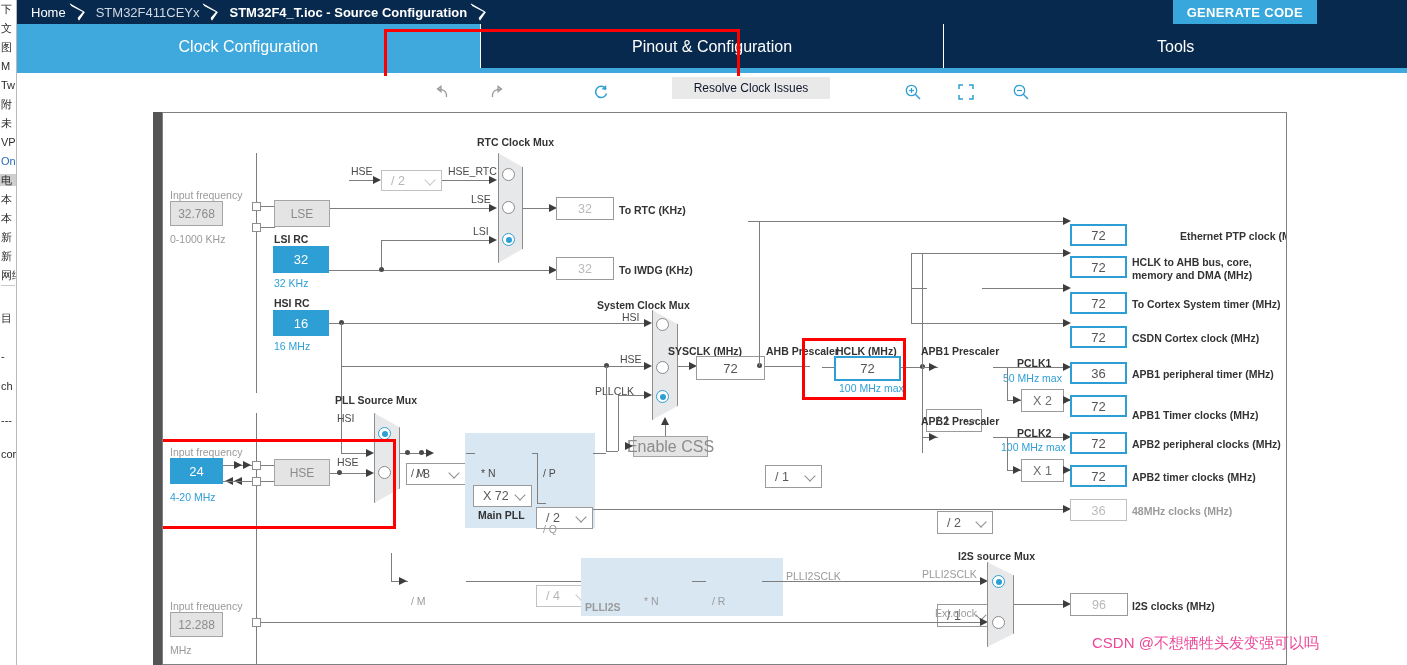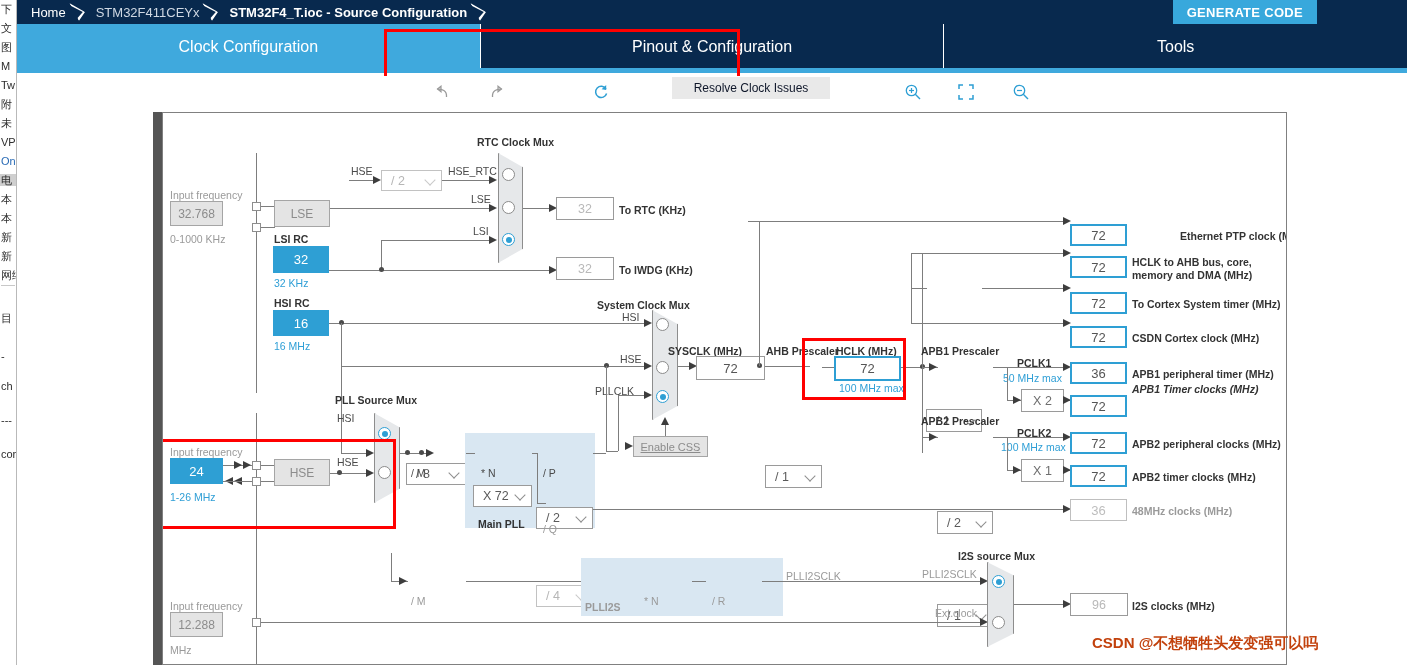--- a/index.html
+++ b/index.html
@@ -179,21 +179,21 @@
   .shade { position:absolute; background:#d9e7f2; }
 
   
   .pin { position:absolute; width:9px; height:9px; border:1px solid #8d8d8d; background:#fff; }
 
   
   .redrect { position:absolute; border:3px solid #ff0000; pointer-events:none; }
 
   .watermark {
     position:absolute; left:1092px; top:634px;
-    font-size:15px; color:#c2410c; white-space:nowrap;font-weight:bold;
+    font-size:15px; color:#ec4899; white-space:nowrap;
   }
 </style>
 </head>
 <body>
 
 <div id="root">
 
   <div class="leftbar">
     <div style="height:3px"></div>
     <div class="lb-item">下</div>
@@ -386,35 +386,35 @@
     <div class="w wh n" style="left:178px; top:253px; width:306px;"></div>
     <div class="dot n" style="left:441px; top:250px;"></div>
     <div class="arr n" style="left:481px; top:249px;"></div>
     <div class="w wv n" style="left:443px; top:253px; height:85px;"></div>
     <div class="w wh n" style="left:443px; top:338px; width:12px;"></div>
 
     <div class="w wv n" style="left:455px; top:282px; height:56px;"></div>
     <div class="w wh n" style="left:455px; top:282px; width:29px;"></div>
     <div class="arr n" style="left:481px; top:278px;"></div>
 
-    <div class="box gray n" style="left:470px; top:323px; width:75px; height:21px; font-size:11px;text-decoration:underline;">Enable CSS</div>
+    <div class="box gray n" style="left:470px; top:323px; width:75px; height:21px; font-size:16px;">Enable CSS</div>
     <div class="w wv n" style="left:502px; top:307px; height:16px;"></div>
     <div class="arr up n" style="left:498px; top:304px;"></div>
     <div class="arr n" style="left:462px; top:329px;"></div>
 
     <div class="lbl b n" style="left:172px; top:281px;">PLL Source Mux</div>
     <div class="lbl n" style="left:174px; top:299px;">HSI</div>
     <div class="lbl n" style="left:174px; top:343px;">HSE</div>
     <div class="mux m2 n" style="left:211px; top:300px; width:26px; height:90px;"></div>
     <div class="radio on n" style="left:215px; top:314px;"></div>
     <div class="radio n" style="left:215px; top:353px;"></div>
 
     <div class="lbl gray n" style="left:7px; top:333px;">Input frequency</div>
     <div class="box blue n" style="left:7px; top:345px; width:53px; height:26px;">24</div>
-    <div class="lbl blue n" style="left:7px; top:378px;">1-26 MHz</div>
+    <div class="lbl blue n" style="left:7px; top:378px;">4-20 MHz</div>
     <div class="w wh n" style="left:60px; top:352px; width:29px;"></div>
     <div class="arr n" style="left:71px; top:348px;"></div>
     <div class="arr n" style="left:80px; top:348px;"></div>
     <div class="arr left n" style="left:62px; top:364px;"></div>
     <div class="arr left n" style="left:71px; top:364px;"></div>
     <div class="w wh n" style="left:60px; top:368px; width:29px;"></div>
     <div class="pin n" style="left:89px; top:348px;"></div>
     <div class="pin n" style="left:89px; top:364px;"></div>
     <div class="w wh n" style="left:98px; top:352px; width:14px;"></div>
     <div class="w wh n" style="left:98px; top:368px; width:14px;"></div>
@@ -428,21 +428,21 @@
     <div class="dot n" style="left:256px; top:337px;"></div>
     <div class="arr n" style="left:263px; top:336px;"></div>
 
     <div class="sel-box n" style="left:243px; top:329px; width:60px; height:22px;">
       <span>/ 8</span>
       <span class="cv"></span>
     </div>
     <div class="lbl n" style="left:248px; top:354px;">/ M</div>
 
     <div class="shade n" style="left:302px; top:320px; width:130px; height:95px;"></div>
-    <div class="lbl b n" style="left:306px; top:405px;padding-left:9px;">Main PLL</div>
+    <div class="lbl b n" style="left:306px; top:396px;padding-left:9px;">Main PLL</div>
     <div class="w wh n" style="left:303px; top:340px; width:9px;"></div>
 
     <div class="sel-box n" style="left:310px; top:329px; width:59px; height:22px;">
       <span>X 72</span>
       <span class="cv"></span>
     </div>
     <div class="lbl n" style="left:318px; top:354px;">* N</div>
 
     <div class="w wh n" style="left:369px; top:340px; width:5px;"></div>
     <div class="w wv n" style="left:374px; top:340px; height:50px;"></div>
@@ -554,21 +554,21 @@
     <div class="box out n" style="left:907px; top:179px; width:57px; height:22px;">72</div>
     <div class="lbl b n" style="left:969px; top:185px;">To Cortex System timer (MHz)</div>
 
     <div class="box out n" style="left:907px; top:213px; width:57px; height:22px;">72</div>
     <div class="lbl b n" style="left:969px; top:219px;">CSDN Cortex clock (MHz)</div>
 
     <div class="box out n" style="left:907px; top:249px; width:57px; height:22px;">36</div>
     <div class="lbl b n" style="left:969px; top:255px;">APB1 peripheral timer (MHz)</div>
 
     <div class="box out n" style="left:907px; top:282px; width:57px; height:22px;">72</div>
-    <div class="lbl b n" style="left:969px; top:270px;font-style:italic;">APB1 Timer clocks (MHz)</div>
+    <div class="lbl b n" style="left:969px; top:296px;">APB1 Timer clocks (MHz)</div>
 
     <div class="box out n" style="left:907px; top:319px; width:57px; height:22px;">72</div>
     <div class="lbl b n" style="left:969px; top:325px;">APB2 peripheral clocks (MHz)</div>
 
     <div class="box out n" style="left:907px; top:352px; width:57px; height:22px;">72</div>
     <div class="lbl b n" style="left:969px; top:358px;">APB2 timer clocks (MHz)</div>
 
     <div class="box out dis n" style="left:907px; top:386px; width:57px; height:22px;">36</div>
     <div class="lbl b gray n" style="left:969px; top:392px;">48MHz clocks (MHz)</div>
 

